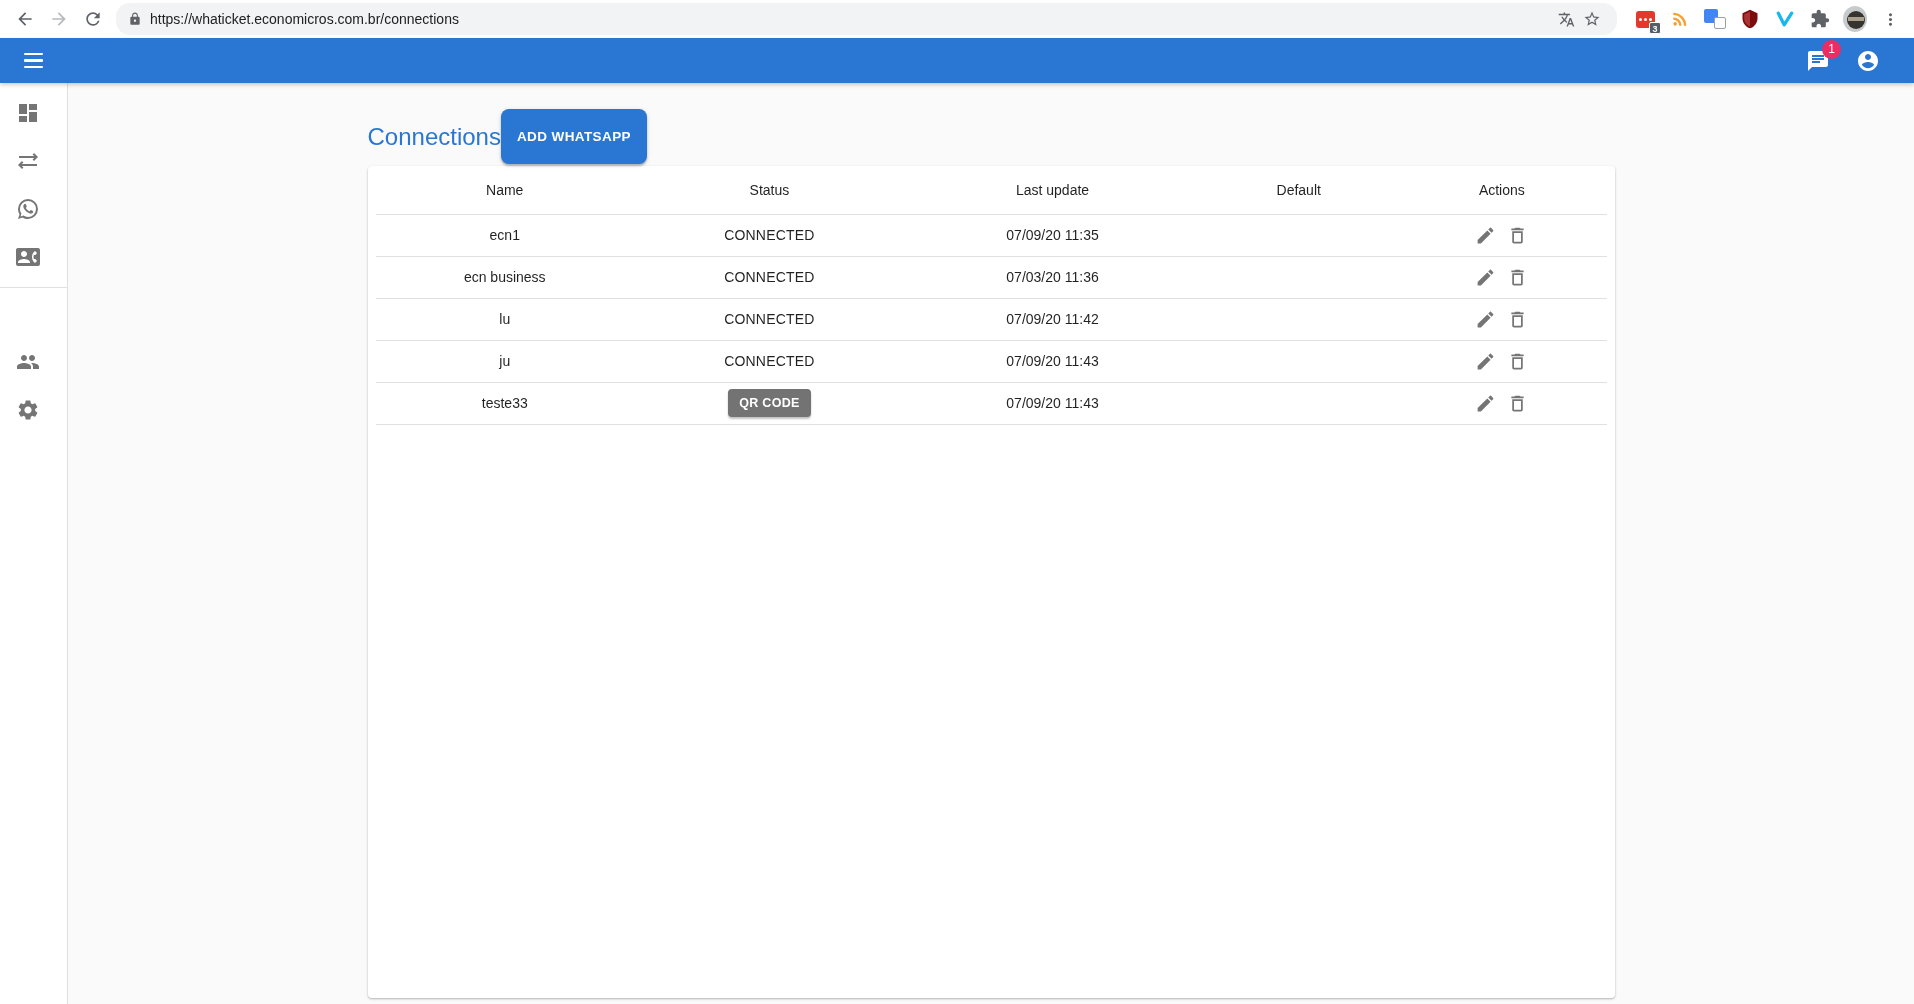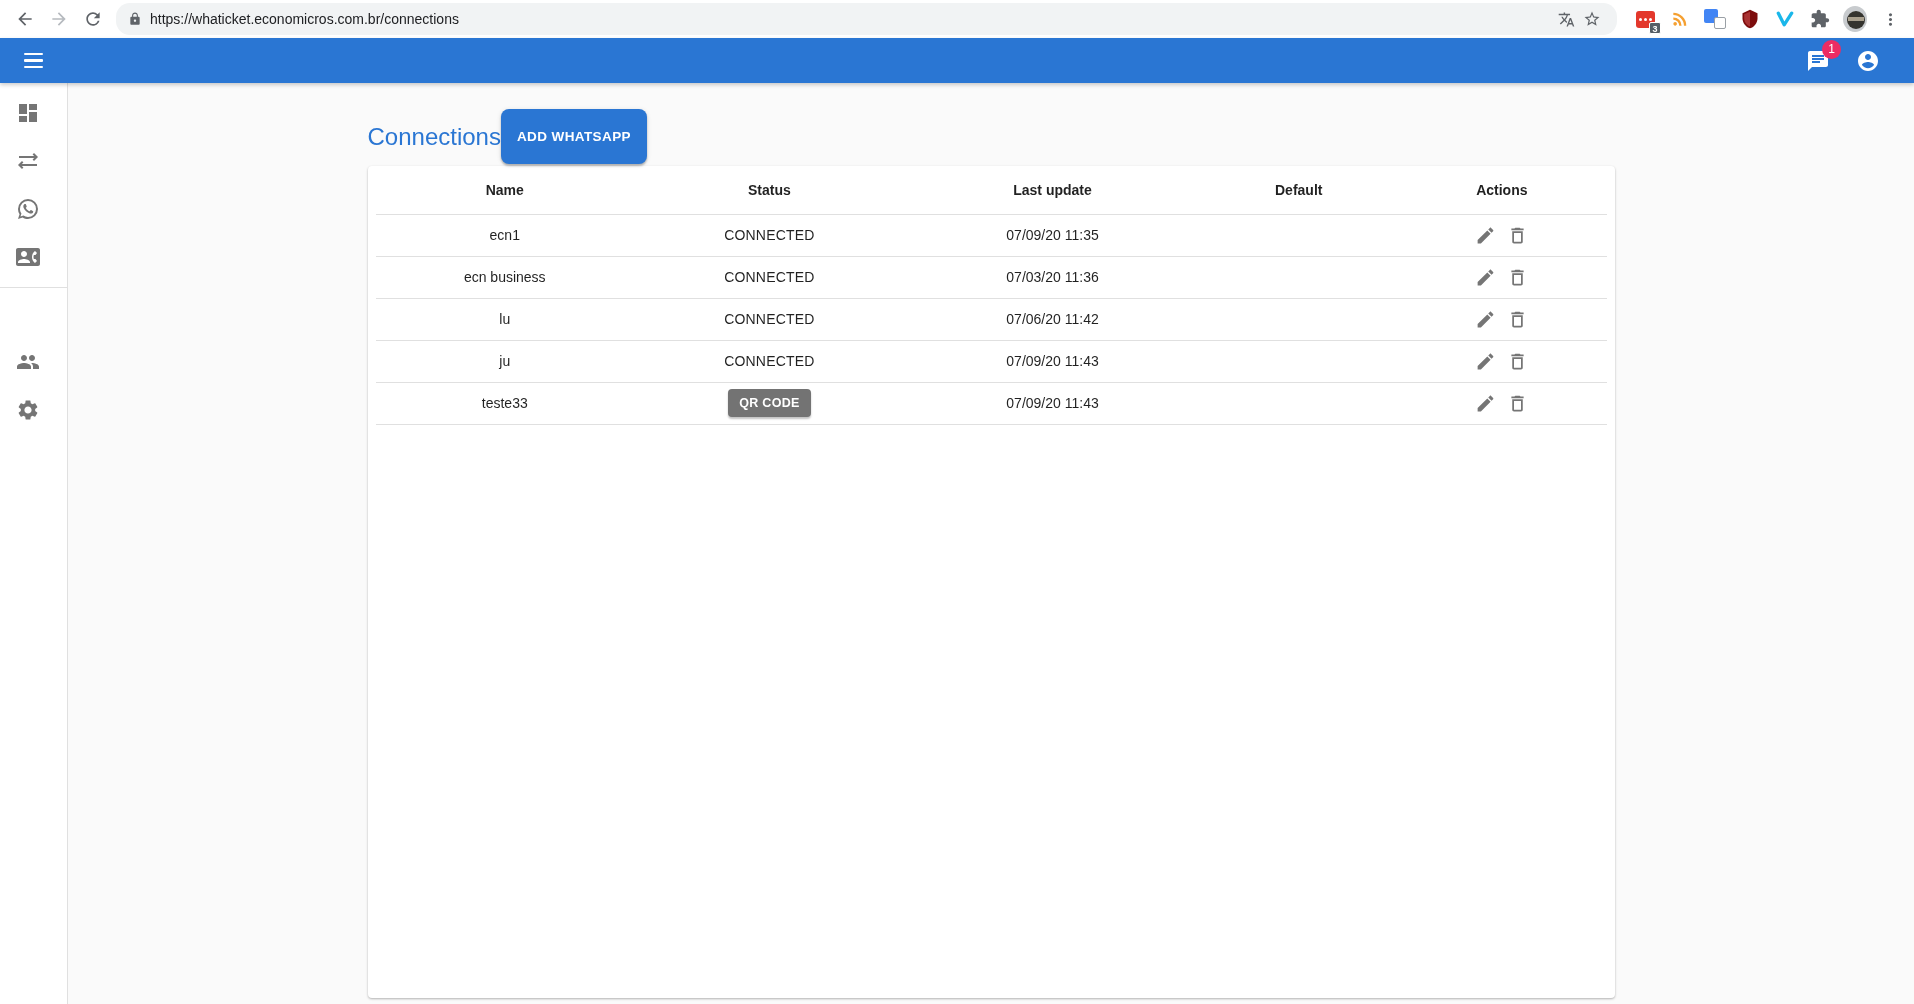--- a/index.html
+++ b/index.html
@@ -60,21 +60,21 @@
     justify-content:flex-start; }
   .page-title { font-size:24px; font-weight:400; color:#2a76d3; }
   .add-btn { background:#2a76d3; color:#fff; border:none; border-radius:8px; padding:20px 16px;
     font-size:13.5px; font-weight:bold; letter-spacing:0.4px; cursor:pointer;
     box-shadow:0 2px 2px rgba(0,0,0,0.24), 0 1px 5px rgba(0,0,0,0.12); font-family:inherit; }
 
   
   .card { width:1247px; margin:0 auto; background:#fff; border-radius:4px; height:832px;
     box-shadow:0 1px 3px rgba(0,0,0,0.12), 0 1px 2px rgba(0,0,0,0.18); padding:0 8px; }
   table { width:100%; border-collapse:collapse; }
-  th { height:48px; font-size:14px; font-weight:bold; color:rgba(0,0,0,0.87); text-align:center;
+  th { height:48px; font-size:14px; font-weight:normal; color:rgba(0,0,0,0.87); text-align:center;
     border-bottom:1px solid #e0e0e0; padding:0 16px; }
   td { height:42px; font-size:14px; color:rgba(0,0,0,0.87); text-align:center;
     border-bottom:1px solid #e0e0e0; padding:0 16px; }
   col.c-name { width:21%; } col.c-status { width:22%; } col.c-update { width:24%; }
   col.c-default { width:16%; } col.c-actions { width:17%; }
   .status-text { letter-spacing:0.2px; }
   .qr-btn { background:#737373; color:#fff; border:none; border-radius:4px; padding:7px 11px;
     font-size:12.5px; font-weight:bold; letter-spacing:0.3px; cursor:pointer; margin:5px 0;
     box-shadow:0 2px 2px rgba(0,0,0,0.24); font-family:inherit; }
   .check-ic svg { width:26px; height:26px; fill:#4caf50; vertical-align:middle; }
@@ -297,21 +297,21 @@
                   </svg>
       </button>
     </td>
   </tr>
             <tr>
     <td>lu</td>
     <td>
       <span class="status-text">CONNECTED</span>
       
     </td>
-    <td>07/06/20 11:42</td>
+    <td>07/09/20 11:42</td>
     <td>
       
     </td>
     <td class="actions-cell">
       <button class="action-btn">
         <svg viewBox="0 0 24 24">
                     <path d="M3 17.25V21h3.75L17.81 9.94l-3.75-3.75L3 17.25zM20.71 7.04c.39-.39.39-1.02 0-1.41l-2.34-2.34c-.39-.39-1.02-.39-1.41 0l-1.83 1.83 3.75 3.75 1.83-1.83z"></path>
                   </svg>
       </button>
       <button class="action-btn">

